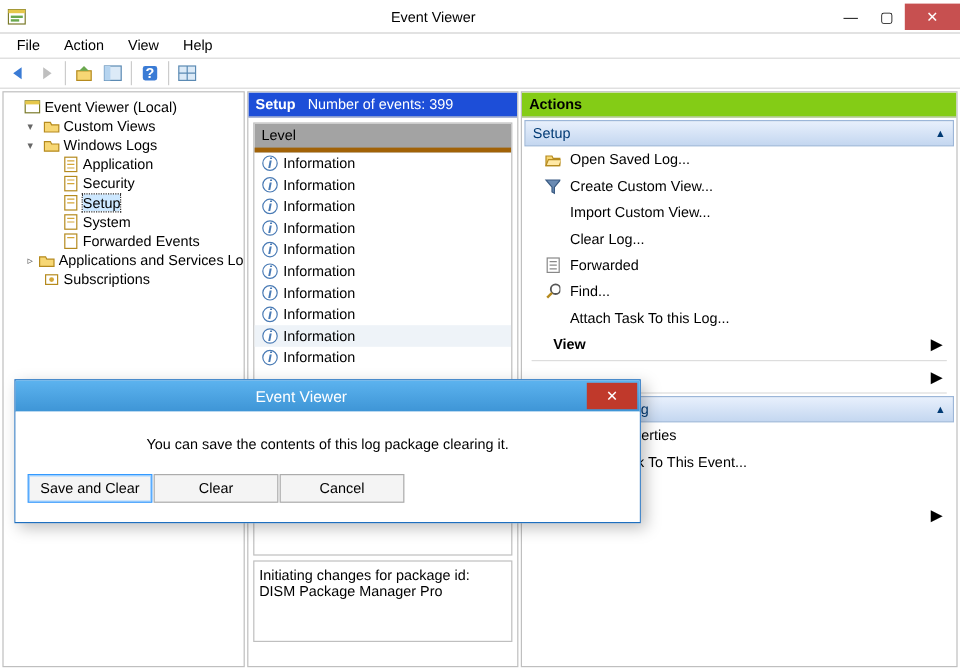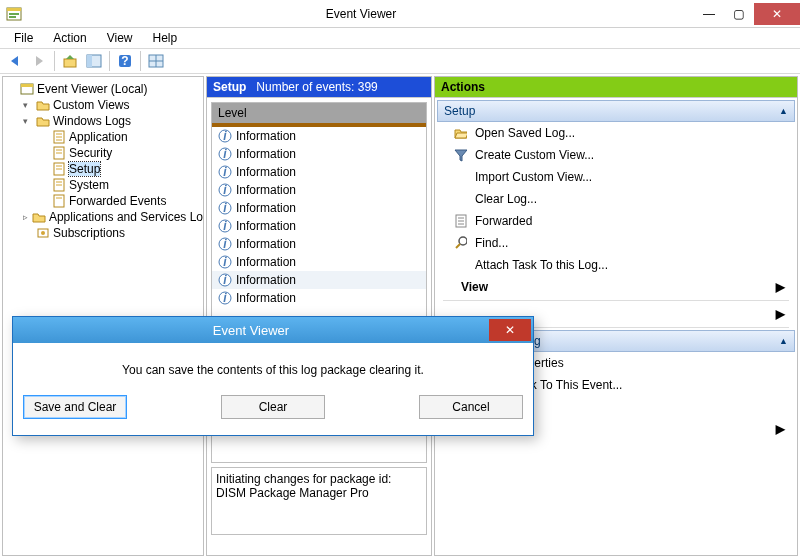--- a/index.html
+++ b/index.html
@@ -39,21 +39,21 @@
   .action-item.arrow { justify-content: flex-end; padding-right: 10px; font-weight: bold; }
   .action-sep { height: 1px; background: #ddd; margin: 2px 6px; }
   .hscroll-fake { height: 16px; overflow-x: scroll; overflow-y: hidden; }
   .hscroll-fake > div { width: 400px; height: 1px; }
   .modal { position: absolute; left: 12px; top: 316px; width: 522px; border: 1px solid #1e6fbf; box-shadow: 4px 4px 12px rgba(0,0,0,0.25); background: #fff; }
   .modal-title { background: #4aa3df; background: linear-gradient(#5cb3ef,#3e95d6); color: #fff; height: 26px; display: flex; align-items: center; }
   .modal-title .t { flex: 1; text-align: center; font-size: 13px; }
   .modal-title .x { width: 42px; height: 22px; background: #c0392b; color: #fff; display: flex; align-items: center; justify-content: center; margin-right: 2px; }
   .modal-body { padding: 20px 10px 16px 10px; text-align: center; background: #fff; }
   .modal-body .msg { margin-bottom: 18px; font-size: 12px; }
-  .modal-btns { display: flex; justify-content: space-between; gap: 1px; }
+  .modal-btns { display: flex; justify-content: flex-start; gap: 1px; }
   .modal-btns button { width: 104px; height: 24px; background: #f4f4f4; border: 1px solid #acacac; cursor: pointer; font-size: 12px; }
   .modal-btns button.default { border: 1px solid #3399ff; box-shadow: inset 0 0 0 1px #a6d3ff; }
   svg { display: block; }
   .chev { font-size: 9px; }
 </style>
 </head>
 <body>
 
 <div class="titlebar">
   <span class="app-icon">

